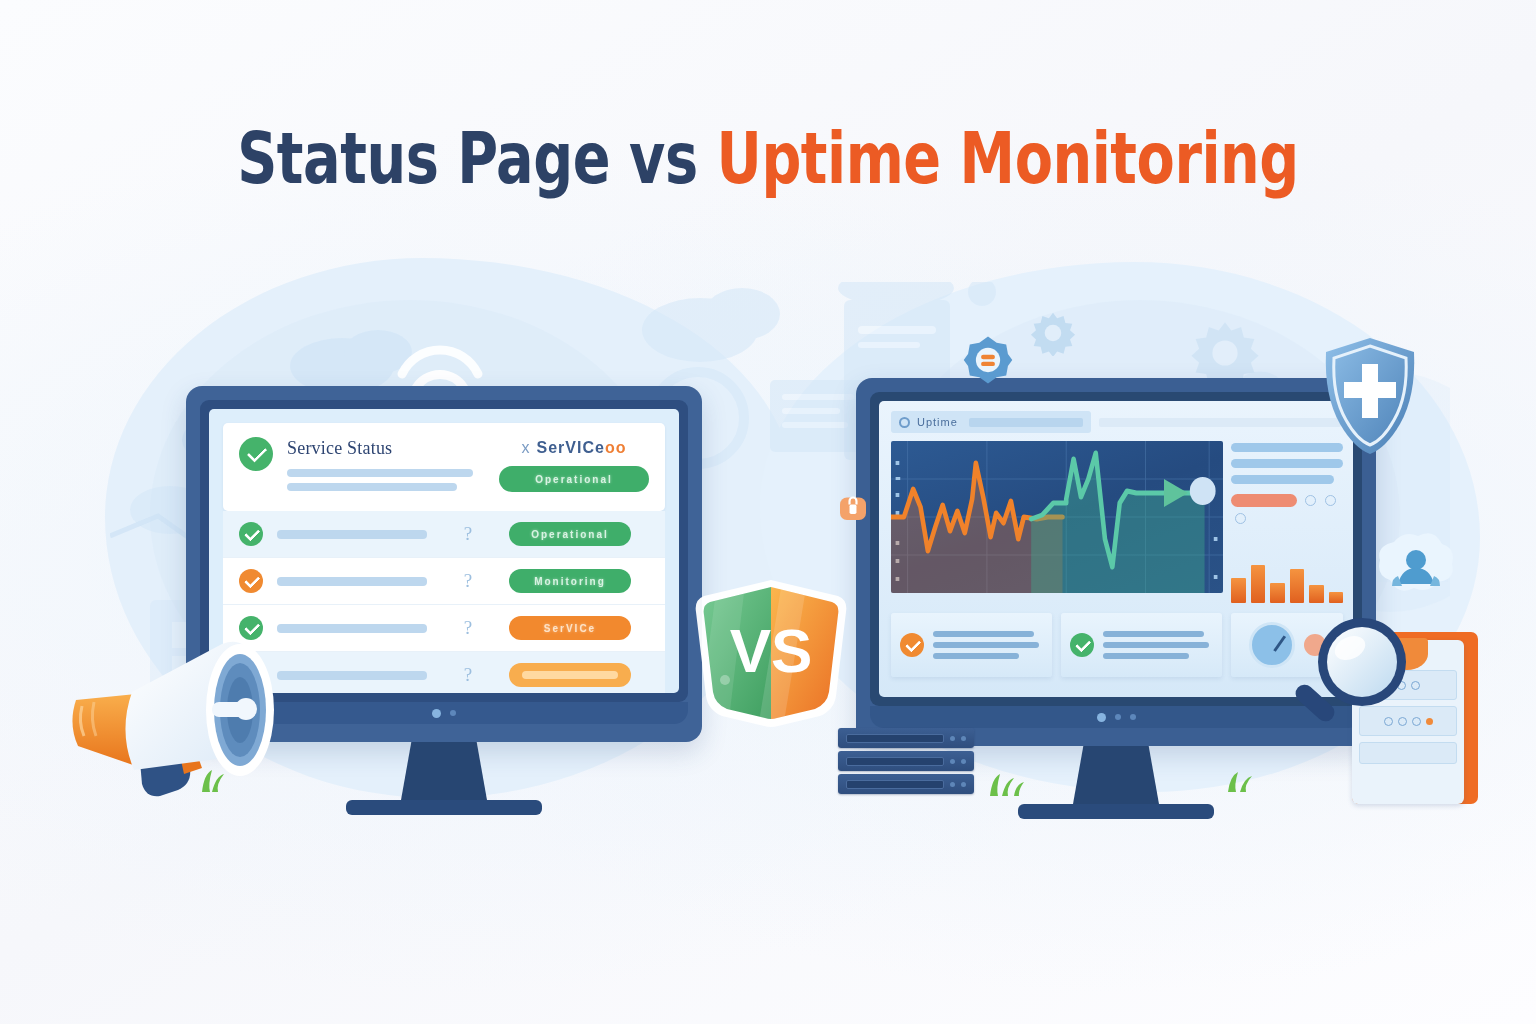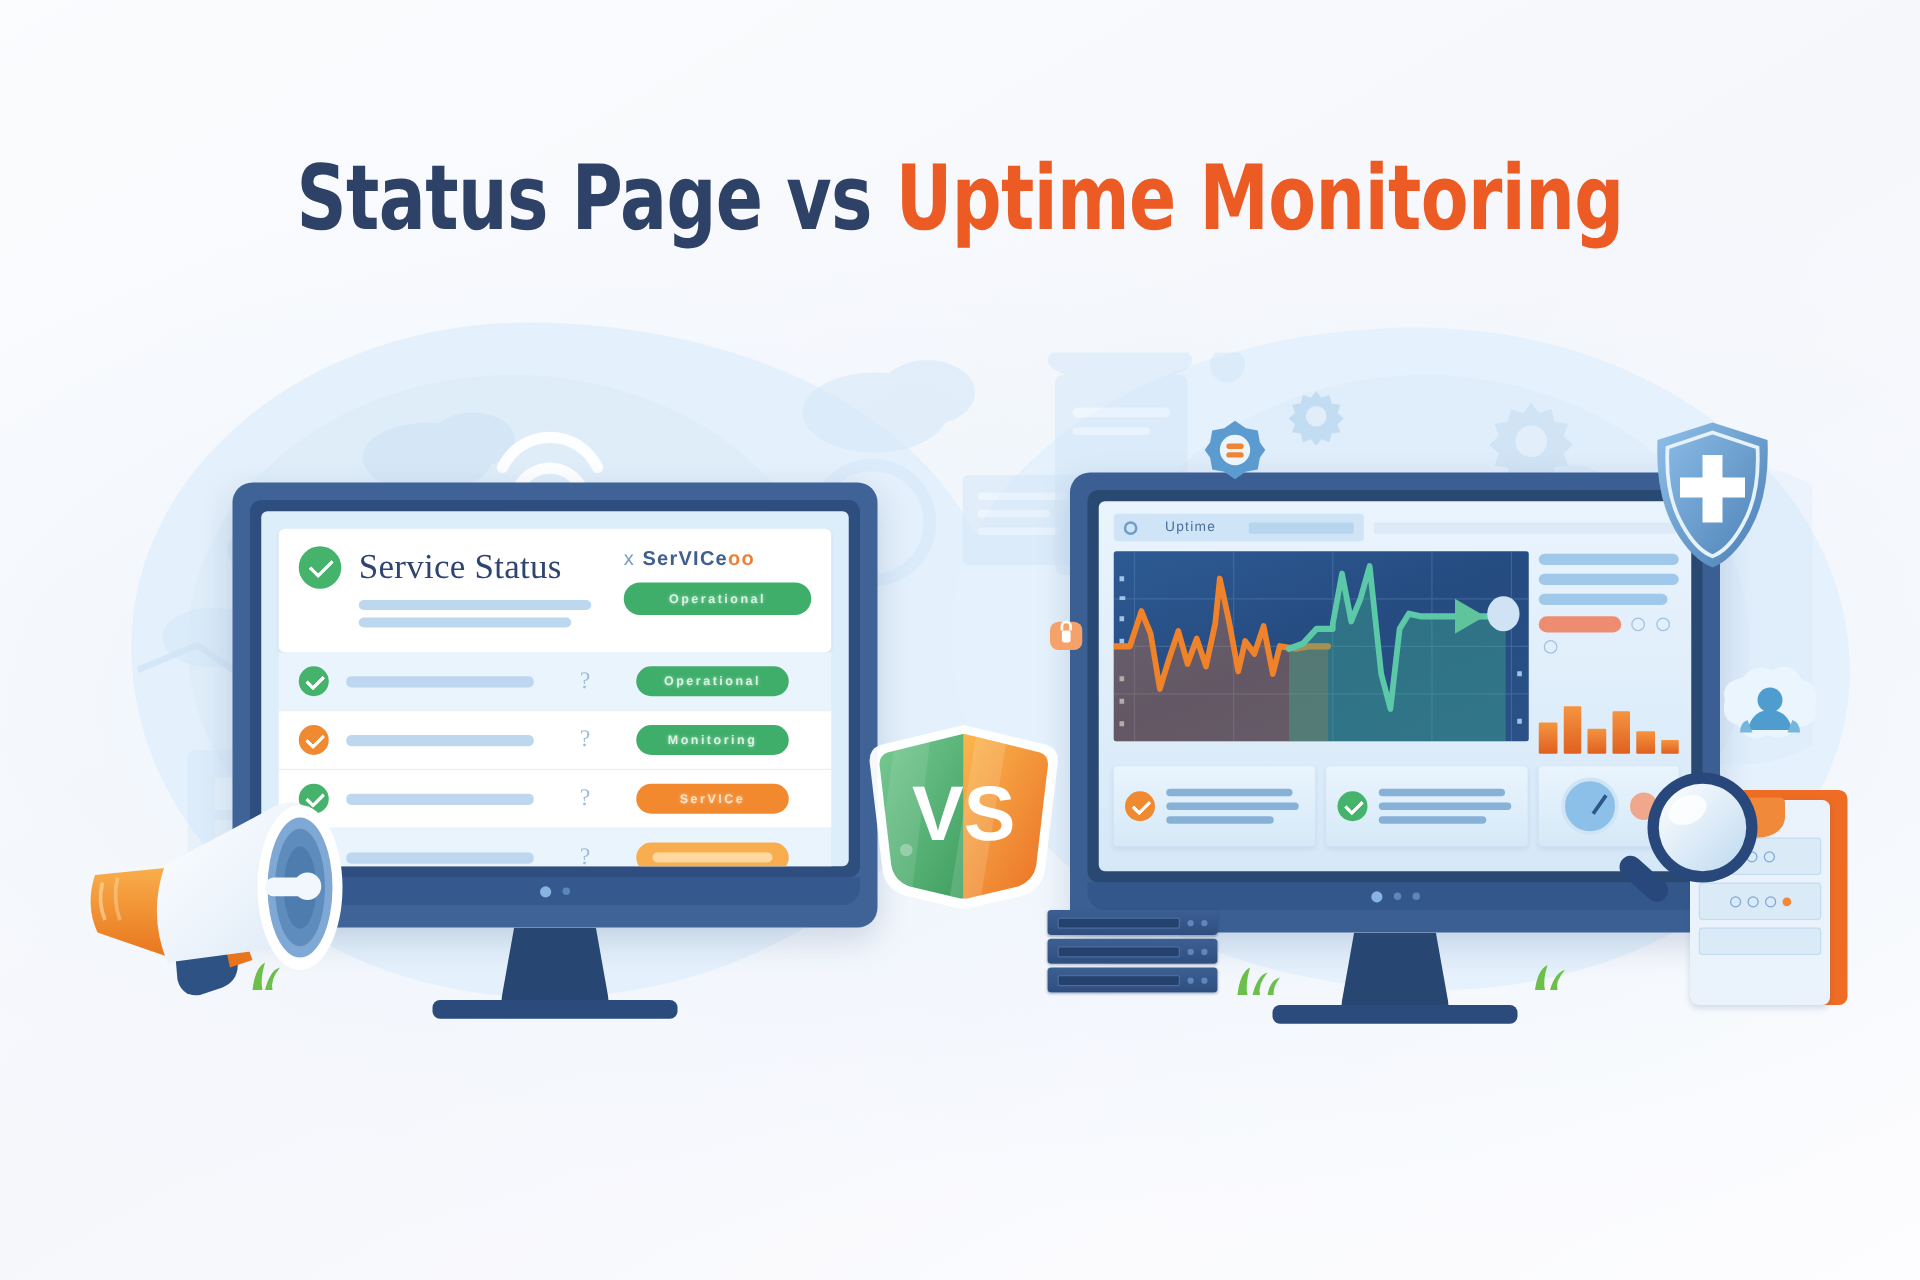--- a/index.html
+++ b/index.html
@@ -91,24 +91,24 @@
   }
   .check.orange { background:#f08a31; }
   .check::after {
     content:""; position:absolute; left:9px; top:10px; width:15px; height:8px;
     border-left:3.5px solid #fff; border-bottom:3.5px solid #fff;
     transform:rotate(-45deg); border-radius:1px;
   }
   .check.sm { width:24px;height:24px;flex:0 0 24px; }
   .check.sm::after { left:6px; top:7px; width:11px;height:5.5px;border-width:3px; }
   .sc-body { flex:1; padding-top:1px;}
-  .sc-title { font-size:28px; color:#2e4572; font-weight:400; letter-spacing:.2px; font-family:"Liberation Serif",serif;}
+  .sc-title { font-size:18px; color:#2e4572; font-weight:400; letter-spacing:.2px; font-family:"Liberation Serif",serif;}
   .sc-lines { margin-top:10px; }
   .ln { height:8px; background:#bdd7ee; border-radius:4px; margin-bottom:6px; }
-  .sc-right { width:150px; text-align:left; padding-top:2px;}
+  .sc-right { width:150px; text-align:center; padding-top:2px;}
   .brandline { font-size:16px; color:#3f5f90; font-weight:bold; letter-spacing:1px; }
   .brandline .x { color:#7b9cc4; font-weight:400; margin-right:6px;}
   .brandline .o { color:#ef7f35; }
   .pill {
     height:26px; border-radius:13px; background:#3fae6a; margin-top:9px;
     display:flex; align-items:center; justify-content:center;
     color:#d8f3e2; font-size:10px; letter-spacing:2px; font-weight:bold;
     text-shadow:0 0 3px rgba(255,255,255,.5);
     filter:blur(.4px);
   }
@@ -122,21 +122,21 @@
     border-bottom:1px solid #e8f1f9;
   }
   .srow.alt { background:#eaf4fc; }
   .srow .ln { flex:1; margin:0; height:9px;}
   .srow .qm { width:54px; color:#9dbfdf; font-size:19px; text-align:center; font-family:"Liberation Serif",serif;}
   .srow .pillwrap { width:122px; }
   .srow .pill { margin-top:0; height:24px; }
 
   
   .dash-top { display:flex; align-items:center; gap:8px; padding:10px 12px 4px 12px;}
-  .dash-tab { background:#cfe4f6; border-radius:3px; height:22px; width:200px; display:flex;align-items:center; gap:22px; padding:0 8px;}
+  .dash-tab { background:#cfe4f6; border-radius:3px; height:22px; width:200px; display:flex;align-items:center; gap:7px; padding:0 8px;}
   .dot-o { width:11px;height:11px;border-radius:50%;border:2px solid #6f9dcb; }
   .tabtxt { font-size:11px;color:#4a6e9c; letter-spacing:1px;}
   .ghost { height:9px; background:#b8d5ee; border-radius:2px; }
 
   .chartbox {
     margin:4px 10px 0 12px; display:flex; gap:8px;
   }
   .plot {
     flex:1; height:152px; background:linear-gradient(160deg,#2d5a93 0%,#254b80 50%,#2a5287 100%);
     border-radius:2px; position:relative; overflow:hidden;

